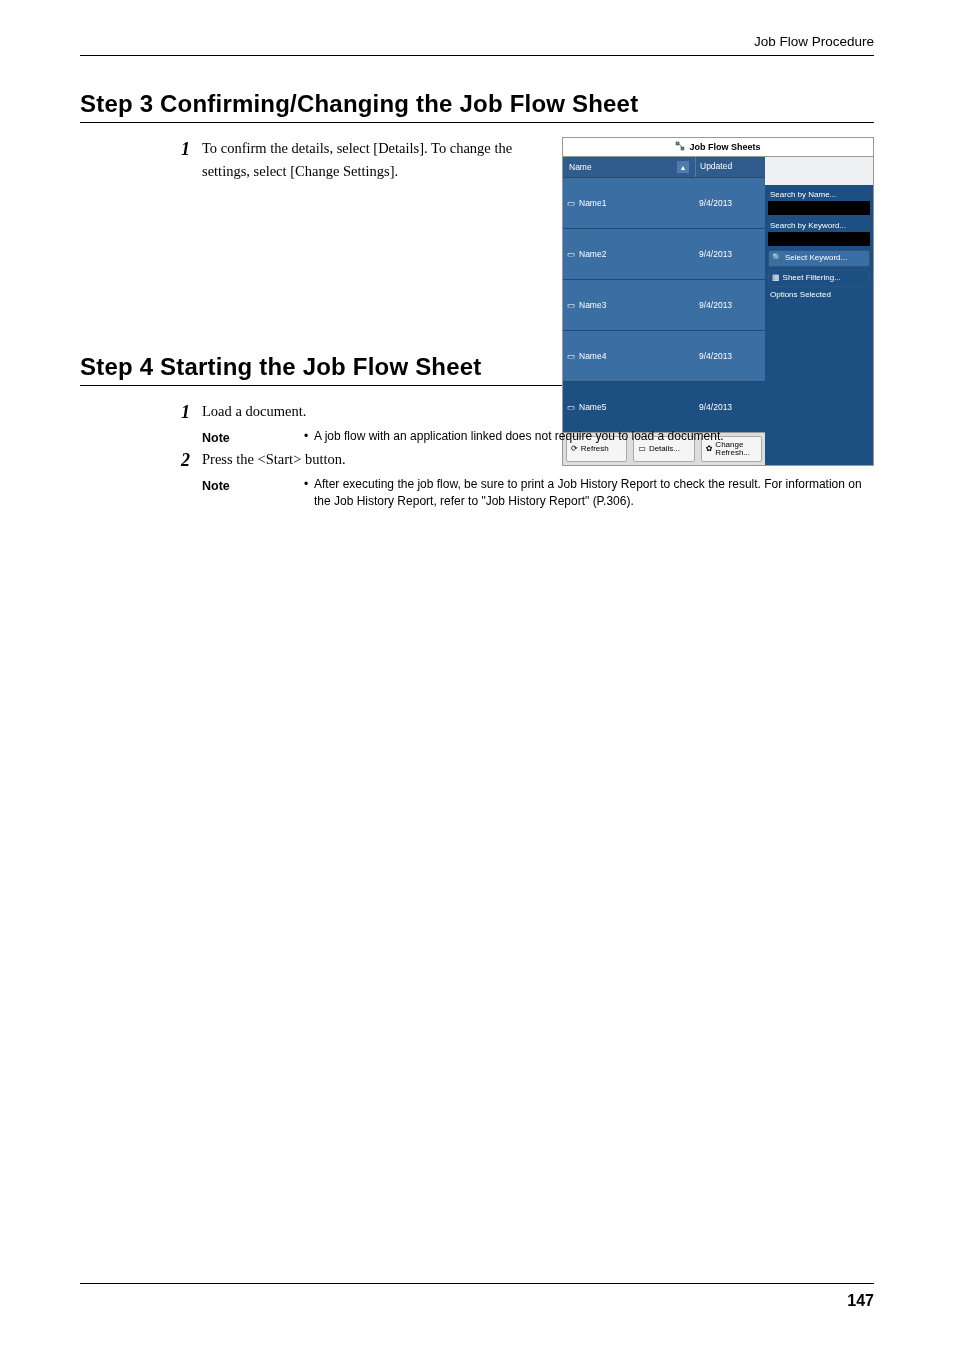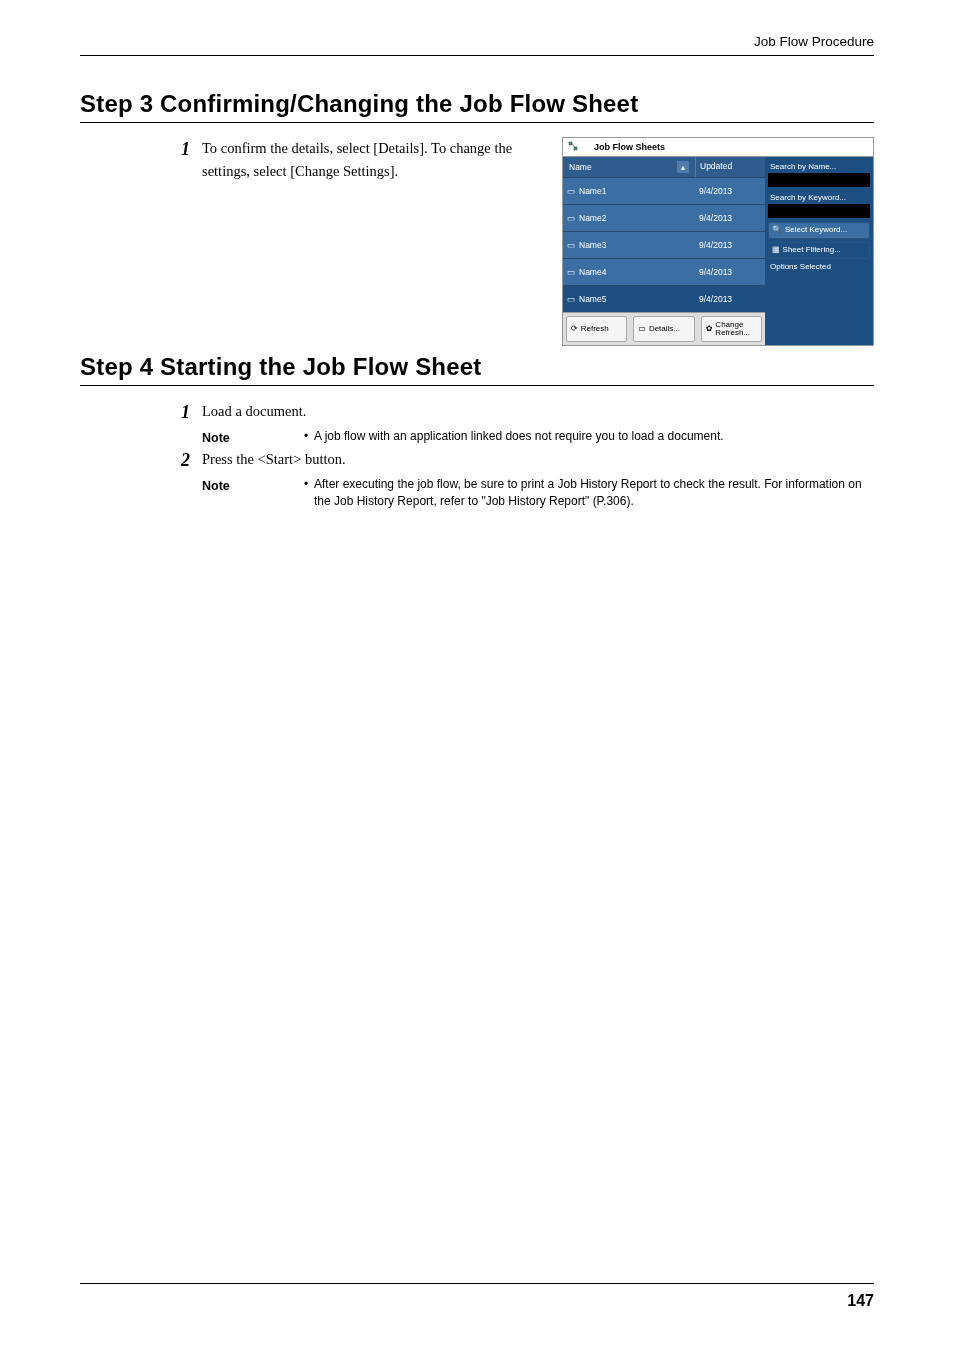--- a/index.html
+++ b/index.html
@@ -96,39 +96,40 @@
     top: 0;
     width: 312px;
     border: 1px solid #999;
     background: #eef0f2;
     font-family: Arial, sans-serif;
     font-size: 8.5px;
   }
   .ui-titlebar {
     display: flex;
     align-items: center;
-    gap: 16px;
+    gap: 4px;
     background: #fff;
     padding: 3px 5px;
     border-bottom: 1px solid #999;
     font-weight: bold;
     font-size: 9px;
+    justify-content: center;
   }
   .ui-titlebar svg { width: 10px; height: 10px; }
   .ui-body { display: flex; }
   .ui-list { flex: 1; }
   .ui-header-row { display: flex; background: #2f5c8c; color: #fff; }
   .ui-h-name { flex: 1; padding: 4px 6px; display: flex; align-items: center; gap: 4px;}
   .ui-h-sort { width: 12px; height: 12px; margin-left: auto; background:#4f7cac; display:flex;align-items:center;justify-content:center;font-size:7px;}
   .ui-h-updated { width: 70px; padding: 4px 4px; border-left:1px solid #4f7cac;}
   .ui-row { display: flex; align-items: center; background: #3b6ea2; color: #fff; border-top: 1px solid #254a6e; }
   .ui-row.sel { background: #1d4f82; }
   .ui-row-icon { width: 14px; padding-left:4px;}
   .ui-row-name { flex: 1; padding: 4px 2px; }
-  .ui-row-date { width: 70px; padding: 8px 4px; text-align:left;}
+  .ui-row-date { width: 70px; padding: 20px 4px; text-align:left;}
   .ui-actions { display: flex; background:#ddd; border-top:1px solid #999;}
   .ui-act-btn {
     flex: 1;
     margin: 3px;
     padding: 4px 4px;
     background: #f5f5f5;
     border: 1px solid #aaa;
     border-radius: 2px;
     font-size: 8px;
     display:flex;
@@ -138,20 +139,21 @@
   }
   .ui-side {
     width: 108px;
     background: #1d4f82;
     color: #fff;
     display: flex;
     flex-direction: column;
     padding: 3px;
     gap: 0;
     font-size:8px;
+    margin-top:28px;
   }
   .ui-side-label { padding: 2px 2px; font-size:8px; }
   .ui-side-box { background:#000; height:14px; margin:0 0 4px 0;}
   .ui-side-btn {
     background: #3b6ea2;
     border: 1px solid #2a557e;
     border-radius: 2px;
     padding: 3px 3px;
     margin-bottom: 3px;
     display:flex;

